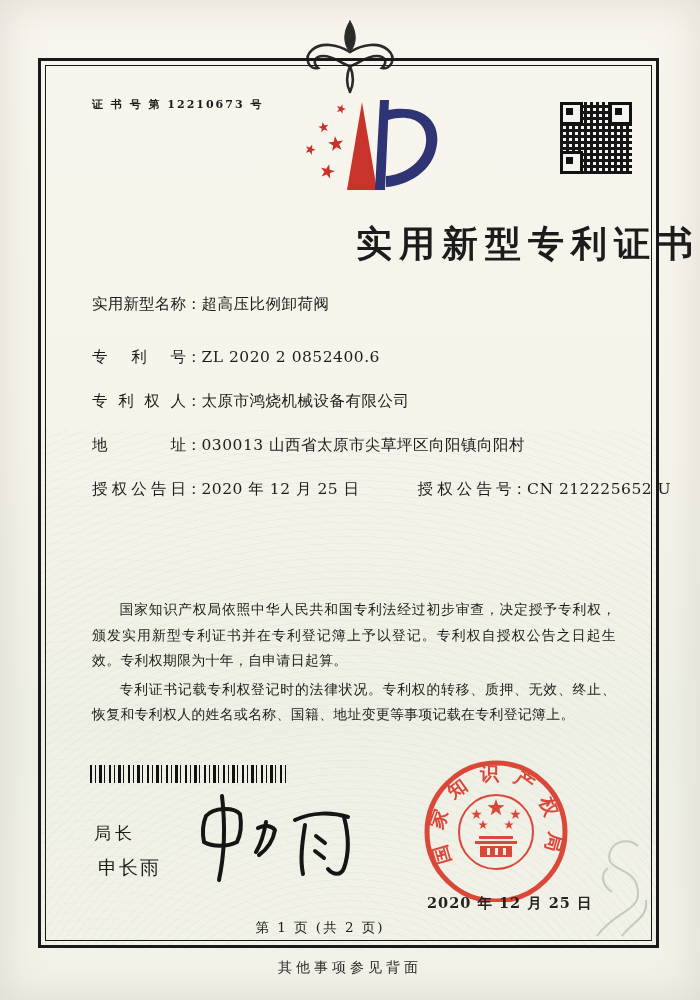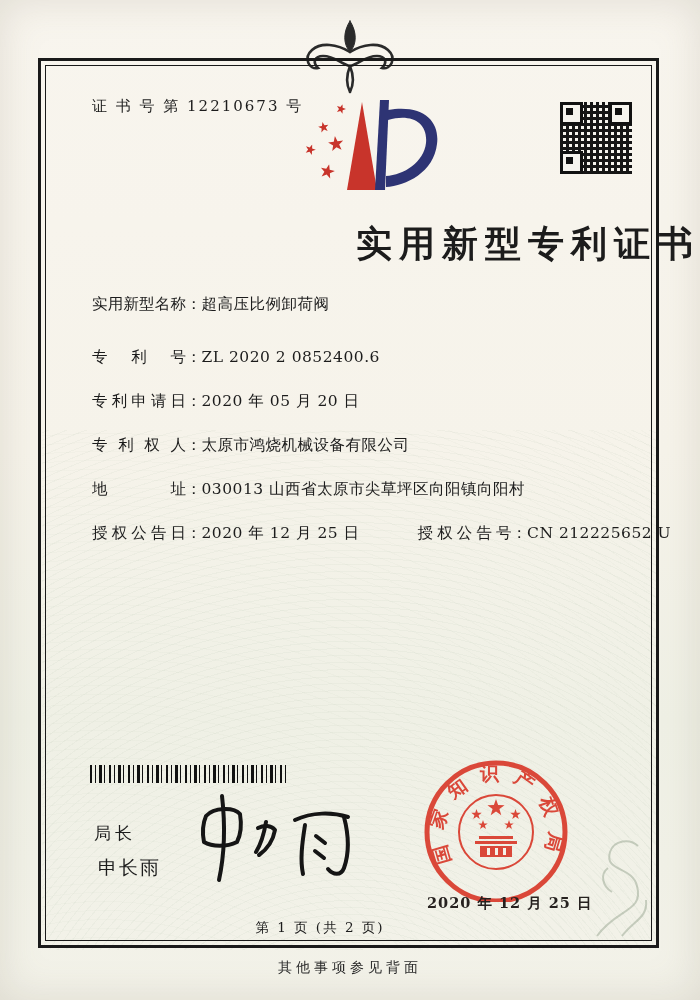--- a/index.html
+++ b/index.html
@@ -14,21 +14,21 @@
     position:absolute;left:42px;right:44px;top:430px;bottom:50px;opacity:.55;pointer-events:none;
     background:
       repeating-radial-gradient(circle at 50% 135%, rgba(125,155,125,.10) 0 1px, transparent 1px 7px),
       repeating-radial-gradient(circle at 10% 160%, rgba(125,155,125,.07) 0 1px, transparent 1px 9px);
   }
   .frame-outer{position:absolute;left:38px;top:58px;width:615px;height:884px;border:3px solid #1a1a1a;}
   .frame-inner{position:absolute;inset:4px;border:1px solid #1a1a1a;}
   .ornament-top{position:absolute;left:285px;top:16px;}
   .flourish-br{position:absolute;right:48px;bottom:62px;opacity:.6;}
 
-  .cert-no{position:absolute;left:92px;top:97px;font-size:15px;letter-spacing:2px;font-weight:400;}
+  .cert-no{position:absolute;left:92px;top:97px;font-size:11px;letter-spacing:2px;font-weight:700;}
 
   .qr{position:absolute;left:560px;top:102px;width:72px;height:72px;
     background:
       repeating-linear-gradient(90deg,#161616 0 3px,transparent 3px 6px),
       repeating-linear-gradient(0deg,#161616 0 3px,#f6f4ee 3px 6px);}
   .qr .finder{position:absolute;width:17px;height:17px;border:3px solid #111;background:#f6f4ee;}
   .qr .finder::after{content:"";position:absolute;left:3px;top:3px;width:7px;height:7px;background:#111;}
   .qr .f-tl{left:0;top:0}.qr .f-tr{right:0;top:0}.qr .f-bl{left:0;bottom:0}
 
   .logo{position:absolute;left:288px;top:96px;}
@@ -112,33 +112,34 @@
   <div class="title">实用新型专利证书</div>
 
   <div class="fields">
     <div class="frow first">
       <span class="flabel">实用新型名称</span><span>：</span><span class="fvalue">超高压比例卸荷阀</span>
     </div>
     <div class="frow">
       <span class="flabel">专利号</span><span>：</span><span class="fvalue">ZL 2020 2 0852400.6</span>
     </div>
     <div class="frow">
-      <span class="flabel">专利申请日</span><span>：</span><span class="fvalue">2020 年 05 月 20 日</span>
-    </div>
-    <div class="frow">
       <span class="flabel">专利权人</span><span>：</span><span class="fvalue">太原市鸿烧机械设备有限公司</span>
     </div>
     <div class="frow">
       <span class="flabel">地址</span><span>：</span><span class="fvalue">030013 山西省太原市尖草坪区向阳镇向阳村</span>
     </div>
     <div class="frow">
       <span class="flabel">授权公告日</span><span>：</span><span class="fvalue">2020 年 12 月 25 日</span><span class="pair2"><span class="flabel">授权公告号</span><span>：</span><span class="fvalue">CN 212225652 U</span></span>
     </div>
   </div>
 
+  <div class="paragraphs">
+    <p>国家知识产权局依照中华人民共和国专利法经过初步审查，决定授予专利权，颁发实用新型专利证书并在专利登记簿上予以登记。专利权自授权公告之日起生效。专利权期限为十年，自申请日起算。</p>
+    <p>专利证书记载专利权登记时的法律状况。专利权的转移、质押、无效、终止、恢复和专利权人的姓名或名称、国籍、地址变更等事项记载在专利登记簿上。</p>
+  </div>
 
   <div class="barcode"></div>
 
   <div class="signer-title">局长</div>
   <div class="signer-name">申长雨</div>
 
   <svg class="signature" width="180" height="100" viewBox="0 0 180 100">
     <g fill="none" stroke="#151515" stroke-width="4" stroke-linecap="round" stroke-linejoin="round">
       <path d="M30 6 C33 32 33 62 27 90"></path>
       <path d="M14 26 C22 17 42 17 48 24 C50 36 48 46 45 52 C35 57 20 57 12 52 C10 42 11 33 14 26 Z"></path>

